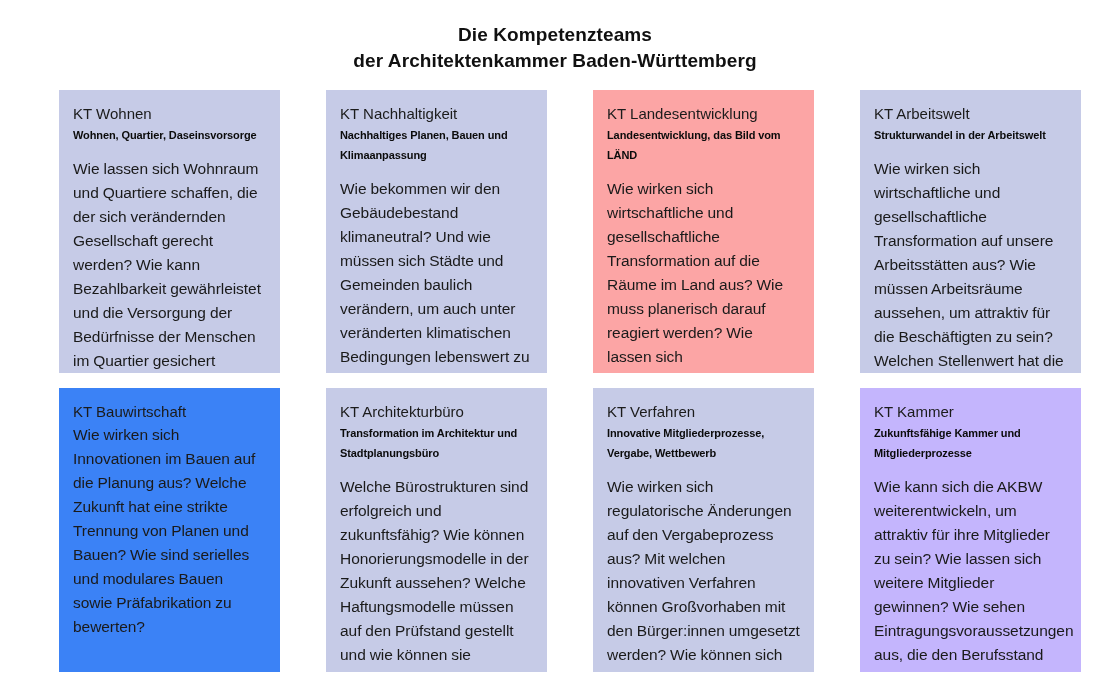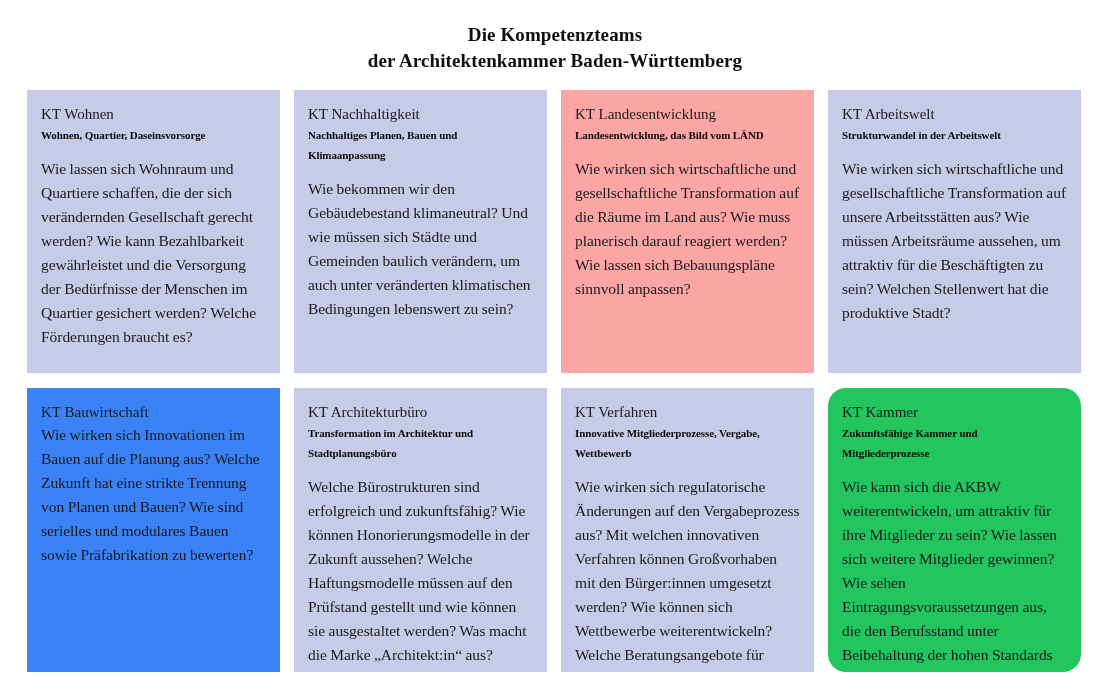--- a/index.html
+++ b/index.html
@@ -13,21 +13,20 @@
     background: #ffffff;
     font-family: "Liberation Sans", "DejaVu Sans", sans-serif;
     overflow: hidden;
   }
 
   .page {
     position: relative;
     width: 1110px;
     height: 516px;
     box-sizing: border-box;
-    font-family: Liberation Serif, serif;
   }
 
   
   .title-block {
     padding-top: 22px;
     text-align: center;
   }
   .title-line {
     font-size: 19px;
     font-weight: bold;
@@ -47,20 +46,21 @@
     grid-template-rows: 283px 284px;
     column-gap: 14px;
     row-gap: 15px;
   }
 
   .card {
     background: #c6cbe7;
     box-sizing: border-box;
     padding: 14px 14px 10px 14px;
     overflow: hidden;
+    margin-left: 32px;
   }
 
   .card-kt {
     font-size: 15px;
     font-weight: normal;
     color: #1b1b1b;
     line-height: 20px;
     margin: 0 0 1px 0;
     white-space: nowrap;
   }
@@ -130,20 +130,20 @@
       <p class="card-title">Transformation im Architektur und Stadtplanungsbüro</p>
       <p class="card-body">Welche Bürostrukturen sind erfolgreich und zukunftsfähig? Wie können Honorierungsmodelle in der Zukunft aussehen? Welche Haftungsmodelle müssen auf den Prüfstand gestellt und wie können sie ausgestaltet werden? Was macht die Marke „Architekt:in“ aus?</p>
     </div>
 
     <div class="card" style="background: rgb(198, 203, 231);">
       <p class="card-kt">KT Verfahren</p>
       <p class="card-title">Innovative Mitgliederprozesse, Vergabe, Wettbewerb</p>
       <p class="card-body">Wie wirken sich regulatorische Änderungen auf den Vergabeprozess aus? Mit welchen innovativen Verfahren können Großvorhaben mit den Bürger:innen umgesetzt werden? Wie können sich Wettbewerbe weiterentwickeln? Welche Beratungsangebote für Kommunen braucht es?</p>
     </div>
 
-    <div class="card" style="background: #22c55e; border-radius: 18px;">
+    <div class="card" style="background: #c4b5fd;">
       <p class="card-kt">KT Kammer</p>
       <p class="card-title">Zukunftsfähige Kammer und Mitgliederprozesse</p>
       <p class="card-body">Wie kann sich die AKBW weiterentwickeln, um attraktiv für ihre Mitglieder zu sein? Wie lassen sich weitere Mitglieder gewinnen? Wie sehen Eintragungsvoraussetzungen aus, die den Berufsstand unter Beibehaltung der hohen Standards öffnen? Wie sehen zukunftsfähige Ausbildungsinhalte aus?</p>
     </div>
 
   </div>
 </div>
 
 </body></html>

